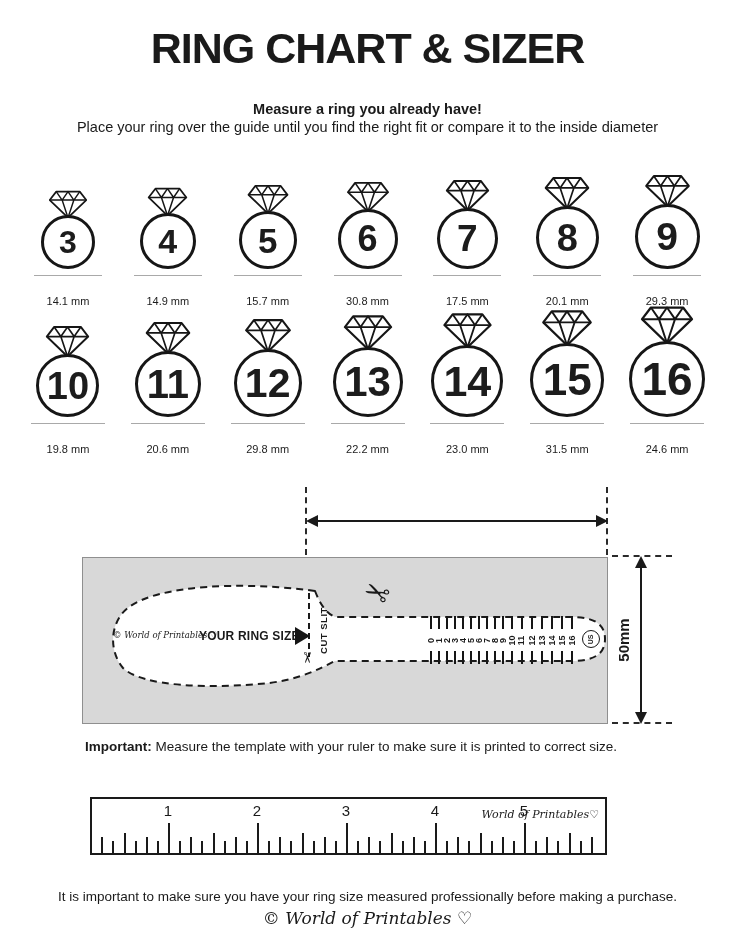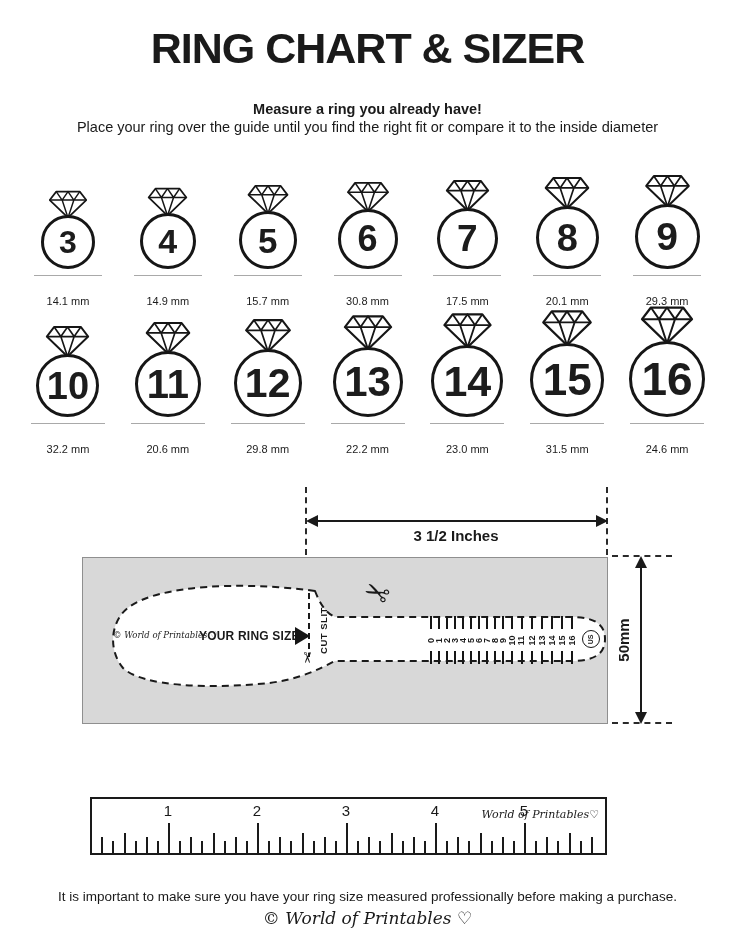--- a/index.html
+++ b/index.html
@@ -203,21 +203,21 @@
             <svg class="diamond-svg" width="45" height="34" viewBox="0 0 60 46">
               <path d="M12,4 L48,4 L58,17 L30,44 L2,17 Z" fill="#ffffff" stroke="#161616" stroke-width="2.6" stroke-linejoin="round"></path>
               <path d="M2,17 L58,17 M12,4 L21,17 L30,4 L39,17 L48,4 M21,17 L30,44 M39,17 L30,44" fill="none" stroke="#161616" stroke-width="2.2" stroke-linejoin="round"></path>
             </svg>
           </div>
           <div class="ring-circle" style="height: 63px; width: 63px;">
             <span class="ring-num" style="font-size: 38px;">10</span>
           </div>
         </div>
         <div class="ring-underline"></div>
-        <span class="ring-mm">32.2 mm</span>
+        <span class="ring-mm">19.8 mm</span>
       </div>
       <div class="ring-cell">
         <div class="ring-stack">
           <div>
             <svg class="diamond-svg" width="46" height="35" viewBox="0 0 60 46">
               <path d="M12,4 L48,4 L58,17 L30,44 L2,17 Z" fill="#ffffff" stroke="#161616" stroke-width="2.6" stroke-linejoin="round"></path>
               <path d="M2,17 L58,17 M12,4 L21,17 L30,4 L39,17 L48,4 M21,17 L30,44 M39,17 L30,44" fill="none" stroke="#161616" stroke-width="2.2" stroke-linejoin="round"></path>
             </svg>
           </div>
           <div class="ring-circle" style="height: 66px; width: 66px;">
@@ -302,21 +302,20 @@
         <div class="ring-underline"></div>
         <span class="ring-mm">24.6 mm</span>
       </div>
     </div>
 
   <div class="abs dash-v" style="left:305px;top:487px;height:68px;"></div>
   <div class="abs dash-v" style="left:606px;top:487px;height:68px;"></div>
   <div class="abs dim-line-h" style="left:314px;top:520px;width:286px;"></div>
   <div class="abs tri tri-left" style="left:306px;top:515px;"></div>
   <div class="abs tri tri-right" style="left:596px;top:515px;"></div>
-  <div id="dim-width-label" class="abs">3 1/2 Inches</div>
 
   <div class="abs dash-h" style="left:612px;top:555px;width:60px;"></div>
   <div class="abs dash-h" style="left:612px;top:722px;width:60px;"></div>
   <div class="abs dim-line-v" style="left:640px;top:562px;height:156px;"></div>
   <div class="abs tri tri-up" style="left:635px;top:556px;"></div>
   <div class="abs tri tri-down" style="left:635px;top:712px;"></div>
   <div id="dim-height-label" class="abs">50mm</div>
 
   <div id="sizer-box" class="abs">
     <svg id="sizer-outline" width="524" height="165" viewBox="0 0 524 165">
@@ -450,20 +449,23 @@
             <span class="scale-num">16</span>
           </div>
           <div class="scale-tick"></div>
         </div>
       </div>
     <div id="us-badge" class="abs">
       <span>US</span>
     </div>
   </div>
 
+  <div id="important-line" class="abs">
+    <span id="important-label">Important:</span><span> Measure the template with your ruler to make sure it is printed to correct size.</span>
+  </div>
 
   <div id="ruler" class="abs">
     <div id="ruler-ticks">
         <div class="r-tick" style="left: 9.3px; height: 16px;"></div>
         <div class="r-tick" style="left: 20.4px; height: 12px;"></div>
         <div class="r-tick" style="left: 31.5px; height: 20px;"></div>
         <div class="r-tick" style="left: 42.6px; height: 12px;"></div>
         <div class="r-tick" style="left: 53.8px; height: 16px;"></div>
         <div class="r-tick" style="left: 64.9px; height: 12px;"></div>
         <div class="r-tick" style="left: 76px; height: 30px;"></div>

